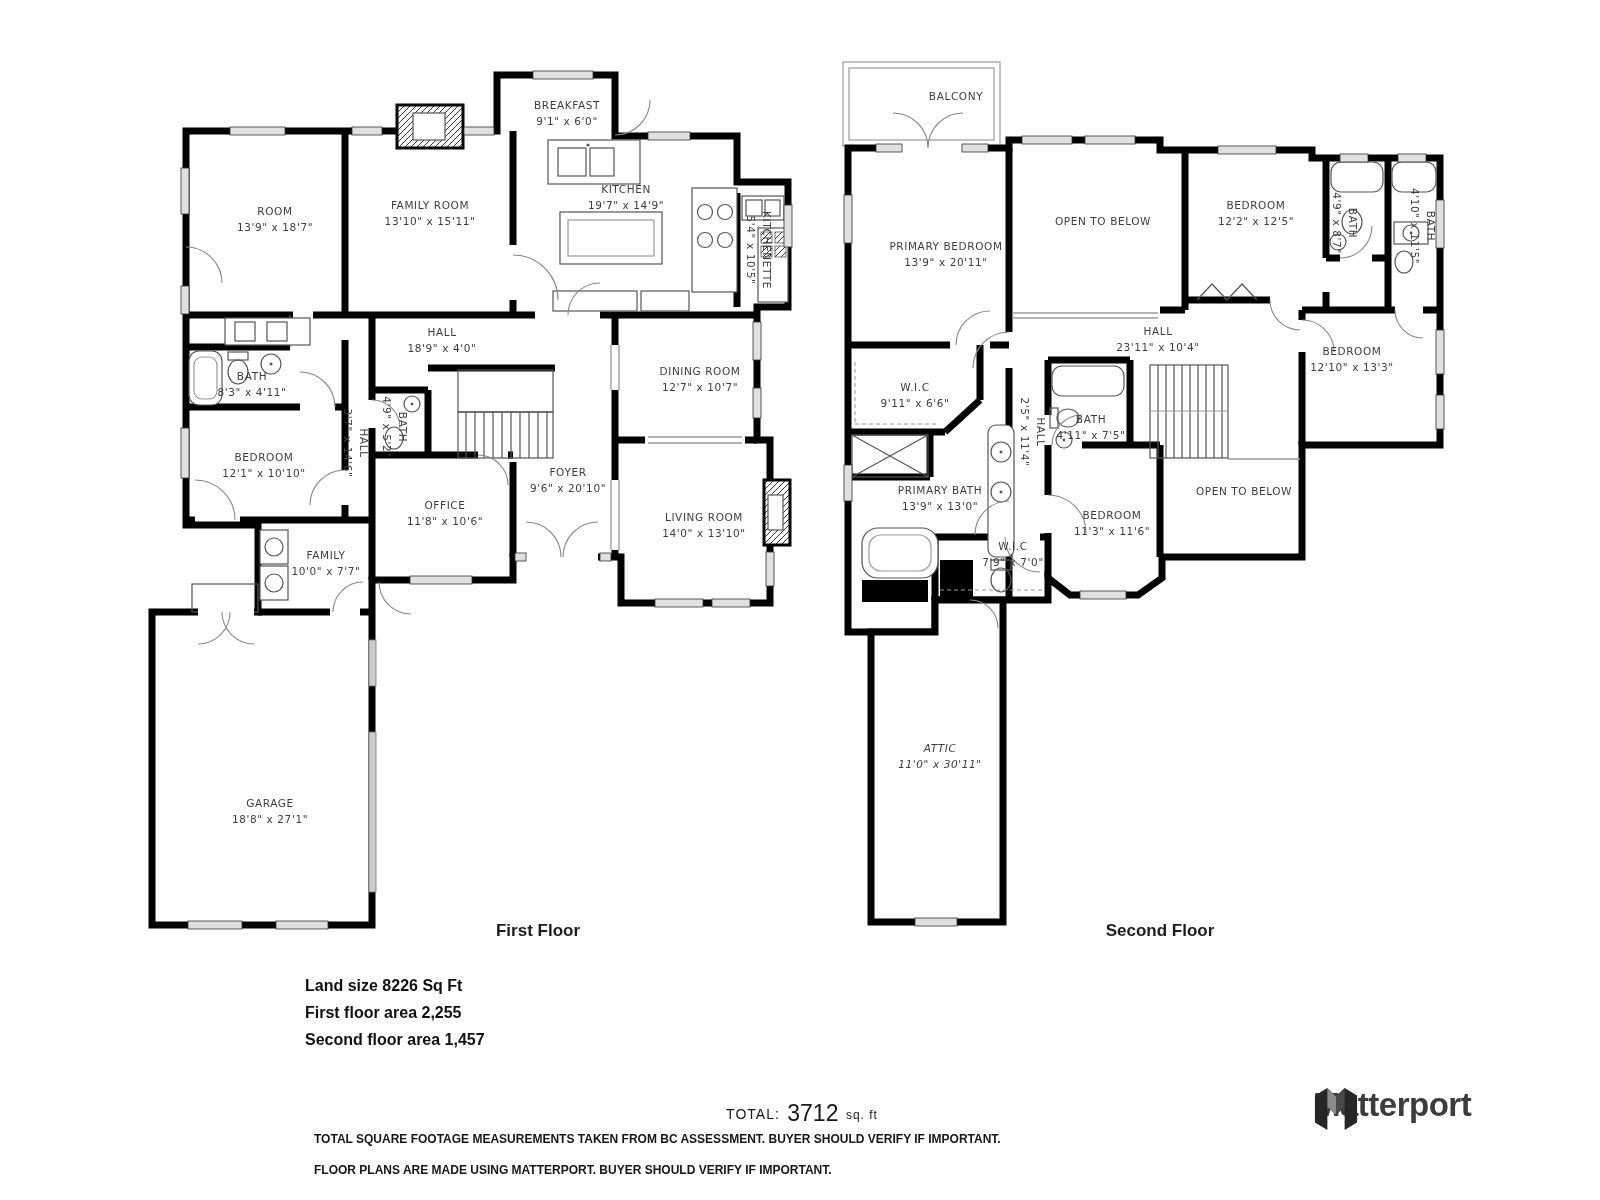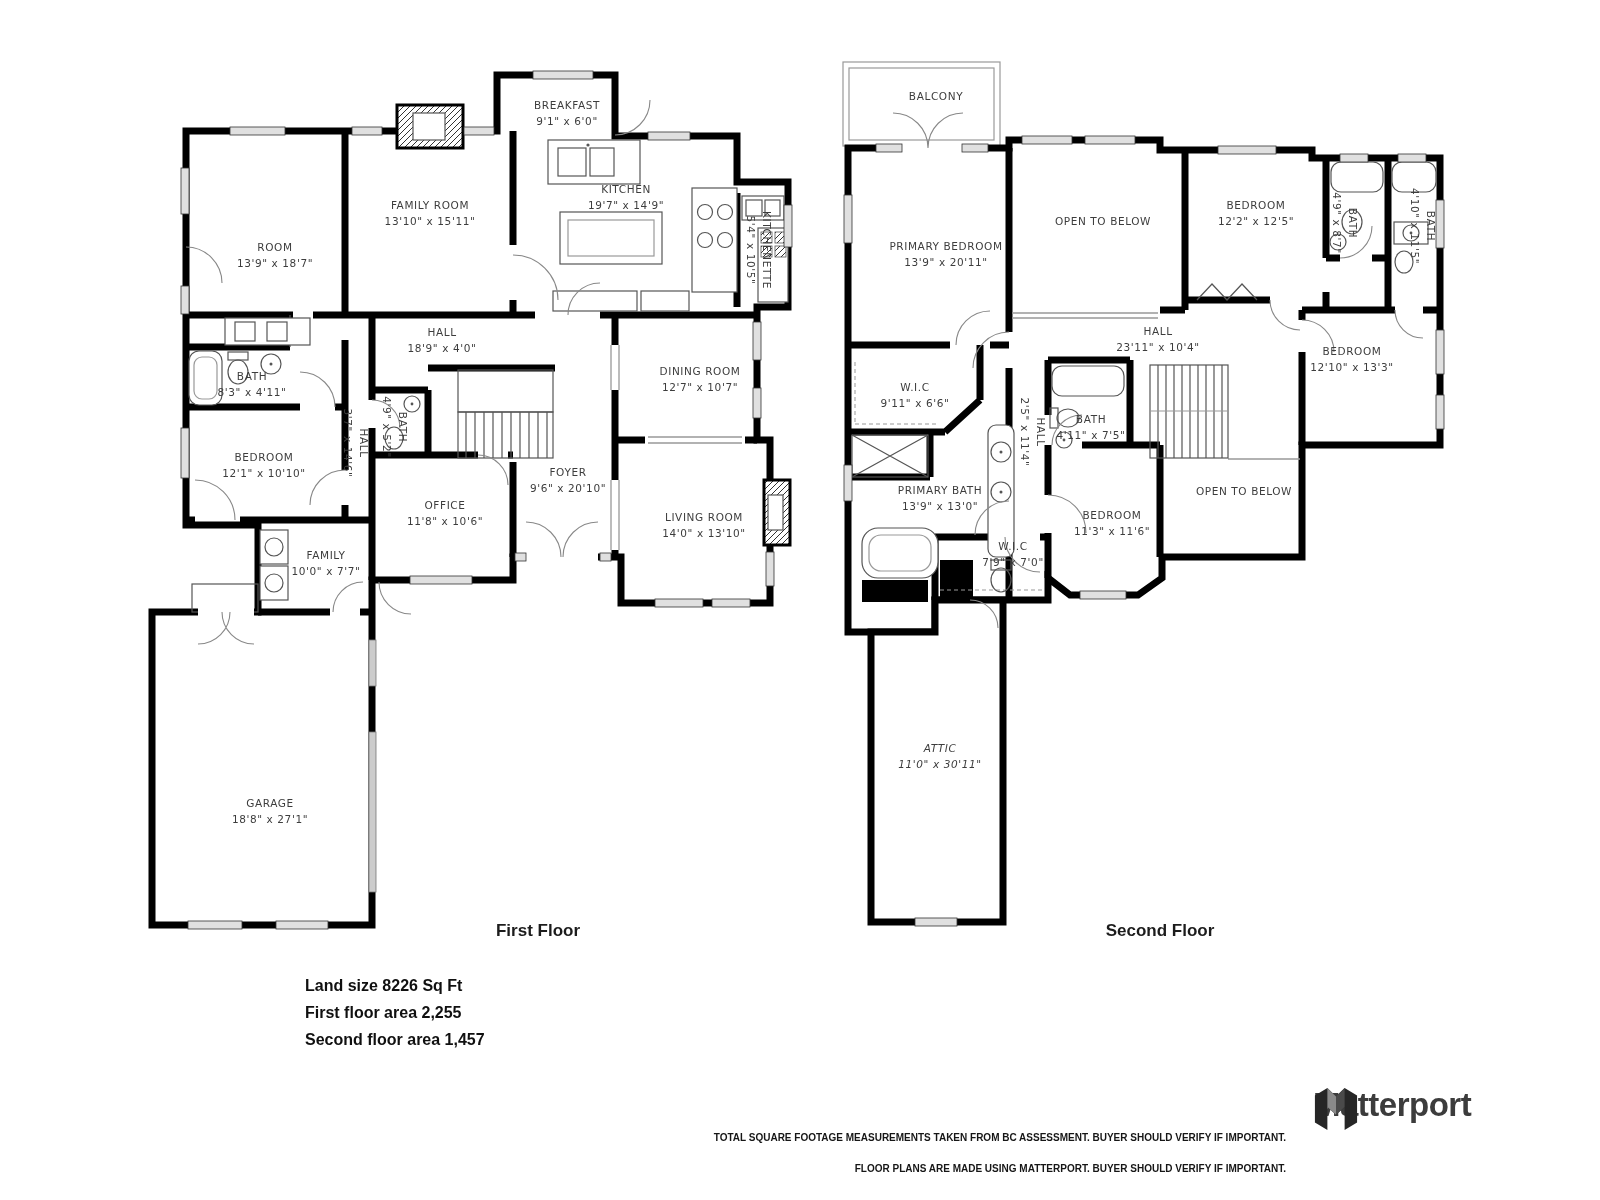--- a/index.html
+++ b/index.html
@@ -14,22 +14,22 @@
       font-family:"Liberation Sans",sans-serif;font-weight:700;font-size:17px;color:#1c1c1c;}
   .stats{position:absolute;left:278px;top:972px;font-family:"Liberation Sans",sans-serif;
       font-weight:700;font-size:16px;color:#101010;line-height:27px;margin-left:27px;}
   .address{position:absolute;left:458px;top:1072px;width:700px;text-align:center;
       font-family:"Liberation Sans",sans-serif;font-weight:700;font-size:18px;color:#101010;}
   .total-line{position:absolute;left:452px;top:1100px;width:700px;text-align:center;color:#161616;
       font-family:"Liberation Sans",sans-serif;}
   .tl-label{font-size:14px;letter-spacing:1px;vertical-align:2px;}
   .tl-value{font-size:23px;font-weight:400;padding:0 3px;}
   .tl-unit{font-size:12px;letter-spacing:1px;vertical-align:2px;}
-  .disc{position:absolute;left:286px;width:1000px;text-align:right;
-      font-family:"Liberation Sans",sans-serif;font-weight:700;font-size:10px;color:#161616;}
+  .disc{position:absolute;left:314px;width:1000px;text-align:left;
+      font-family:"Liberation Sans",sans-serif;font-weight:700;font-size:12px;color:#161616;}
   .disc1{top:1132px;} .disc2{top:1147px;margin-top:16px;}
   .brand{position:absolute;left:1313px;top:1086px;display:flex;align-items:center;gap:13px;}
   .brand-text{font-family:"Liberation Sans",sans-serif;font-weight:700;font-size:33px;
       color:#3c3c3c;letter-spacing:-.5px;}
 </style>
 </head>
 <body>
 
 <div class="canvas">
 
@@ -262,21 +262,21 @@
     <rect x="1436" y="330" width="8" height="44" class="wn"></rect>
     <rect x="1436" y="395" width="8" height="34" class="wn"></rect>
     <rect x="1080" y="591" width="46" height="8" class="wn"></rect>
     <rect x="915" y="918" width="42" height="8" class="wn"></rect>
     <rect x="844" y="195" width="8" height="48" class="wn"></rect>
     <rect x="844" y="465" width="8" height="36" class="wn"></rect>
   </g>
 </svg>
 
 <div class="labels">
-      <div class="room-label" style="left: 275px; top: 220px; margin-top: 36px;">
+      <div class="room-label" style="left: 275px; top: 220px;">
         <div>ROOM</div>
         <div>13'9" x 18'7"</div>
       </div>
       <div class="room-label" style="left: 430px; top: 214px;">
         <div>FAMILY ROOM</div>
         <div>13'10" x 15'11"</div>
       </div>
       <div class="room-label" style="left: 567px; top: 114px;">
         <div>BREAKFAST</div>
         <div>9'1" x 6'0"</div>
@@ -328,21 +328,21 @@
       <div class="room-label" style="left: 326px; top: 564px;">
         <div>FAMILY</div>
         <div>10'0" x 7'7"</div>
       </div>
       <div class="room-label" style="left: 270px; top: 812px;">
         <div>GARAGE</div>
         <div>18'8" x 27'1"</div>
       </div>
     </div>
 <div class="labels">
-      <div class="room-label" style="left: 936px; top: 97px;">
+      <div class="room-label" style="left: 956px; top: 97px;">
         <div>BALCONY</div>
       </div>
       <div class="room-label" style="left: 946px; top: 255px;">
         <div>PRIMARY BEDROOM</div>
         <div>13'9" x 20'11"</div>
       </div>
       <div class="room-label" style="left: 1103px; top: 222px;">
         <div>OPEN TO BELOW</div>
       </div>
       <div class="room-label" style="left: 1256px; top: 214px;">
@@ -400,20 +400,25 @@
 
 <div class="floor-title" style="left:498px;top:931px;margin-left:40px;">First Floor</div>
 <div class="floor-title" style="left:1160px;top:931px;">Second Floor</div>
 
 <div class="stats">
   <div>Land size 8226 Sq Ft</div>
   <div>First floor area 2,255</div>
   <div>Second floor area 1,457</div>
 </div>
 
+<div class="total-line">
+  <span class="tl-label">TOTAL:</span>
+  <span class="tl-value">3712</span>
+  <span class="tl-unit">sq. ft</span>
+</div>
 
 <div class="disc disc1">TOTAL SQUARE FOOTAGE MEASUREMENTS TAKEN FROM BC ASSESSMENT. BUYER SHOULD VERIFY IF IMPORTANT.</div>
 <div class="disc disc2">FLOOR PLANS ARE MADE USING MATTERPORT. BUYER SHOULD VERIFY IF IMPORTANT.</div>
 
 <div class="brand">
   <svg width="46" height="46" viewBox="0 0 48 48">
     <path d="M2,10 L15,2 L24,11 L33,2 L46,10 L46,38 L33,46 L33,22 L24,30 L15,22 L15,46 L2,38 Z" fill="#262626"></path>
     <polygon points="15,2 24,11 24,30 15,22" fill="#8a8a8a"></polygon>
     <polygon points="33,2 24,11 24,30 33,22" fill="#4a4a4a"></polygon>
   </svg>

